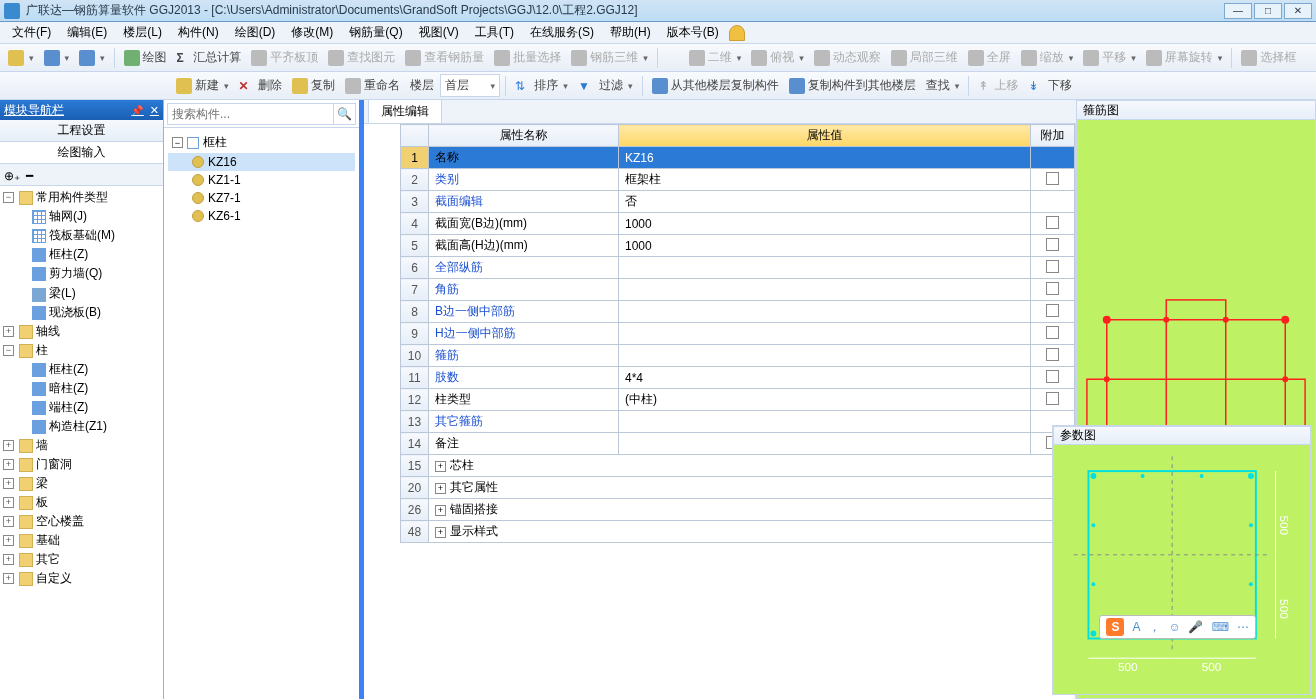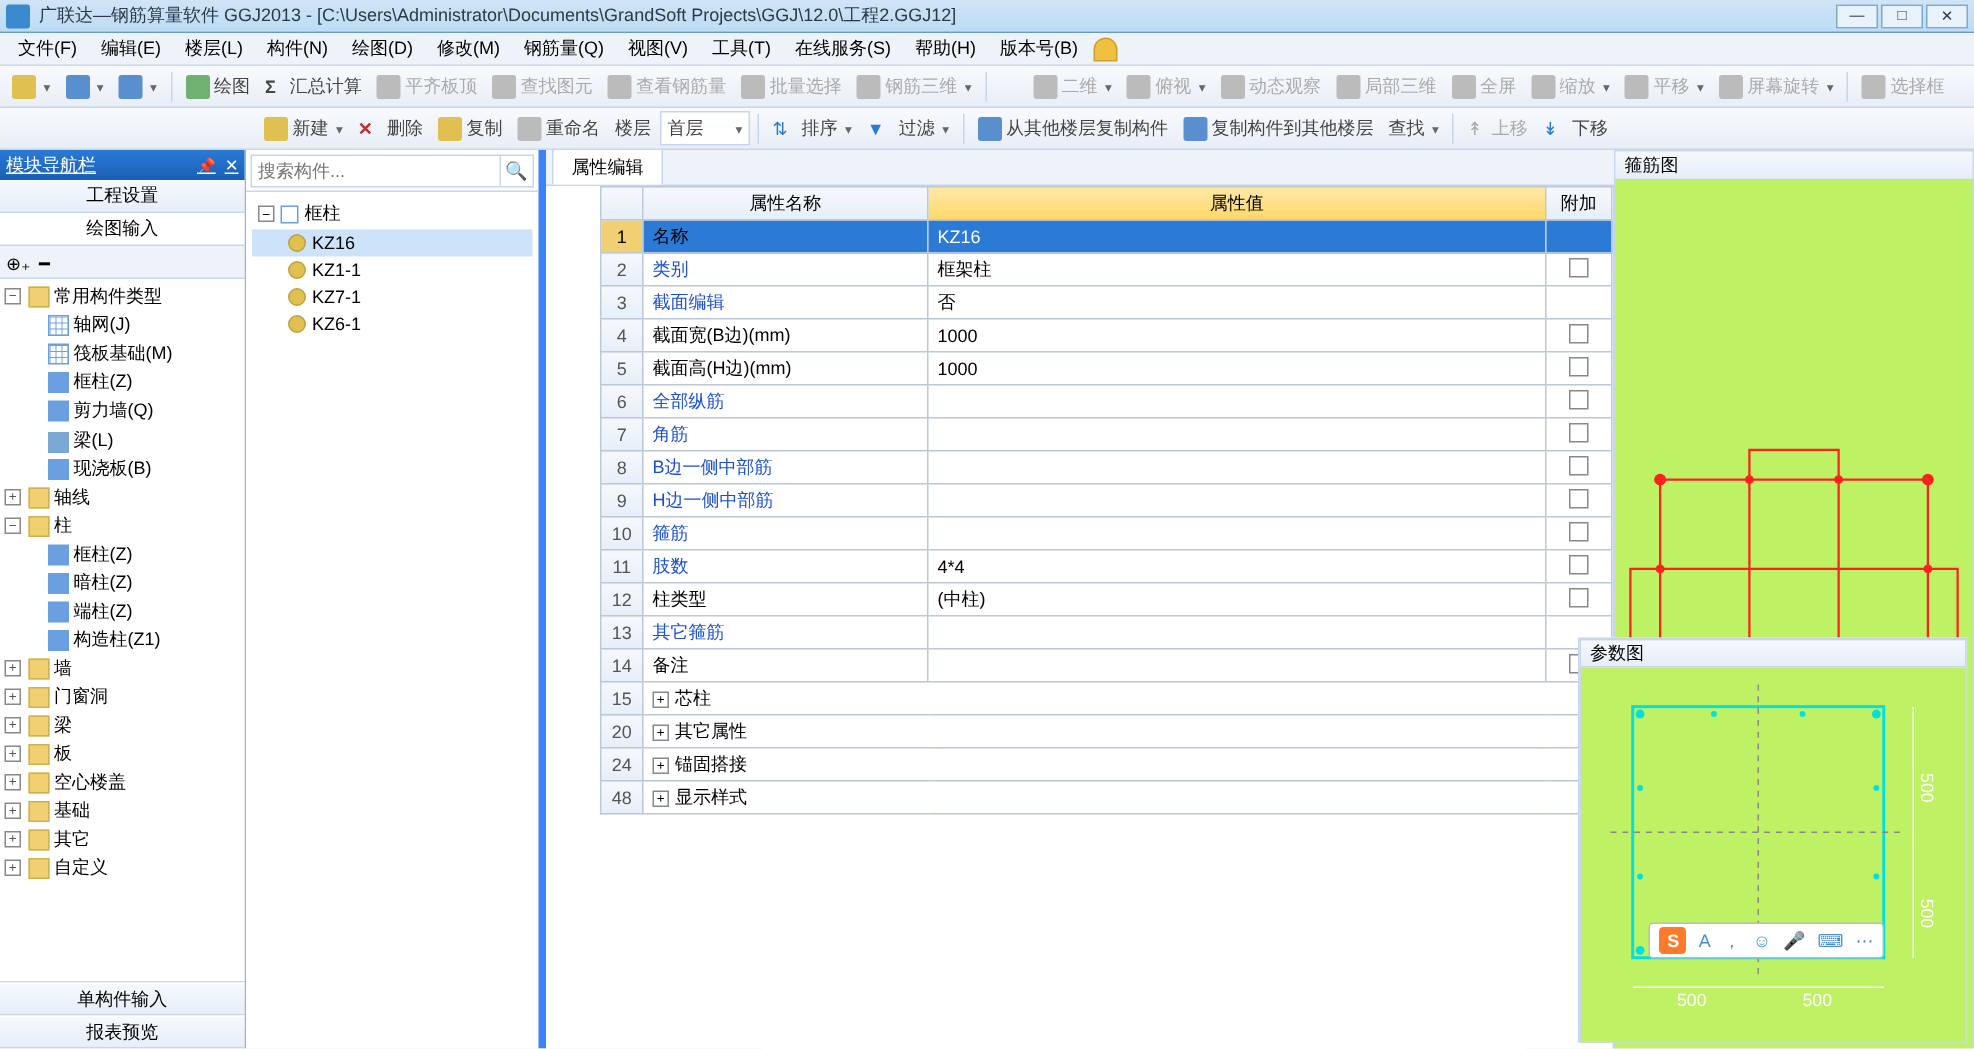--- a/index.html
+++ b/index.html
@@ -359,24 +359,20 @@
             <span class="ico fld"></span>
             <span>其它</span>
           </li>
           <li>
             <span class="tg">+</span>
             <span class="ico fld"></span>
             <span>自定义</span>
           </li>
         </ul>
       </div>
-    <div class="navfoot">
-      <div class="navsec">单构件输入</div>
-      <div class="navsec">报表预览</div>
-    </div>
   </div>
 
   <div class="mid">
     <div class="search">
       <input placeholder="搜索构件..." style="">
       <div class="mag">🔍</div>
     </div>
     <ul class="clist" id="clist">
         <li class="root">
           <span class="tg">−</span>
@@ -502,21 +498,21 @@
               </tr>
               <tr>
   <td class="rn">15</td>
   <td class="exp" colspan="3"><span class="pm">+</span>芯柱</td>
               </tr>
               <tr>
   <td class="rn">20</td>
   <td class="exp" colspan="3"><span class="pm">+</span>其它属性</td>
               </tr>
               <tr>
-  <td class="rn">24</td>
+  <td class="rn">26</td>
   <td class="exp" colspan="3"><span class="pm">+</span>锚固搭接</td>
               </tr>
               <tr>
   <td class="rn">48</td>
   <td class="exp" colspan="3"><span class="pm">+</span>显示样式</td>
               </tr>
             </tbody>
           </table>
       </div>
     </div>

